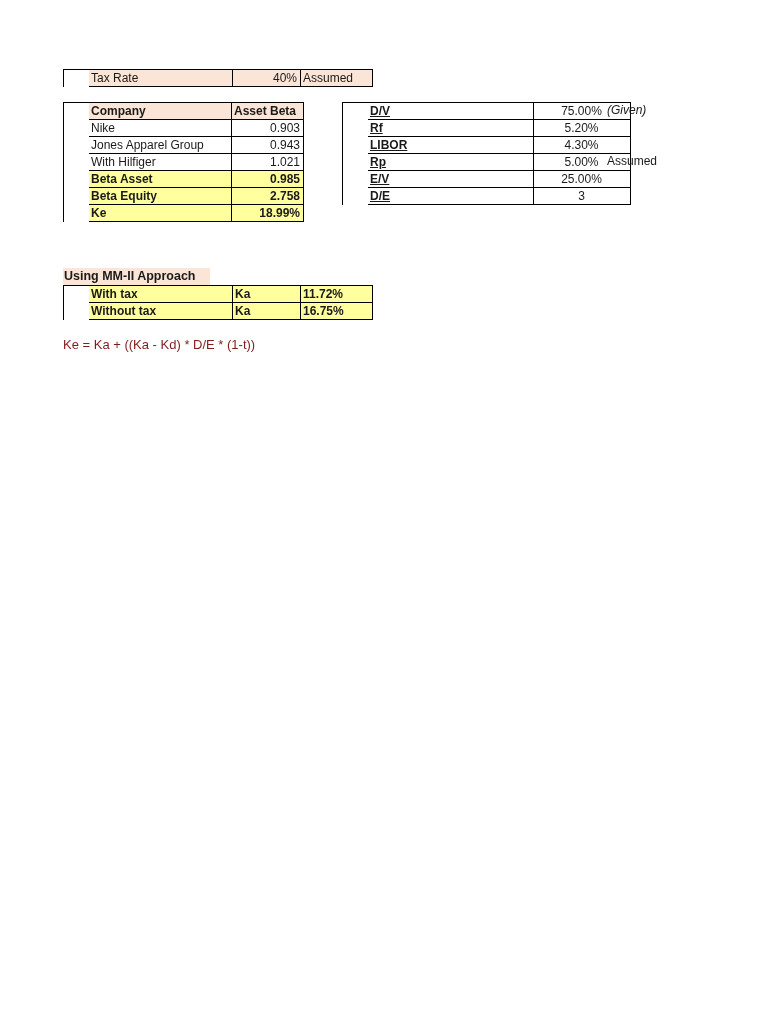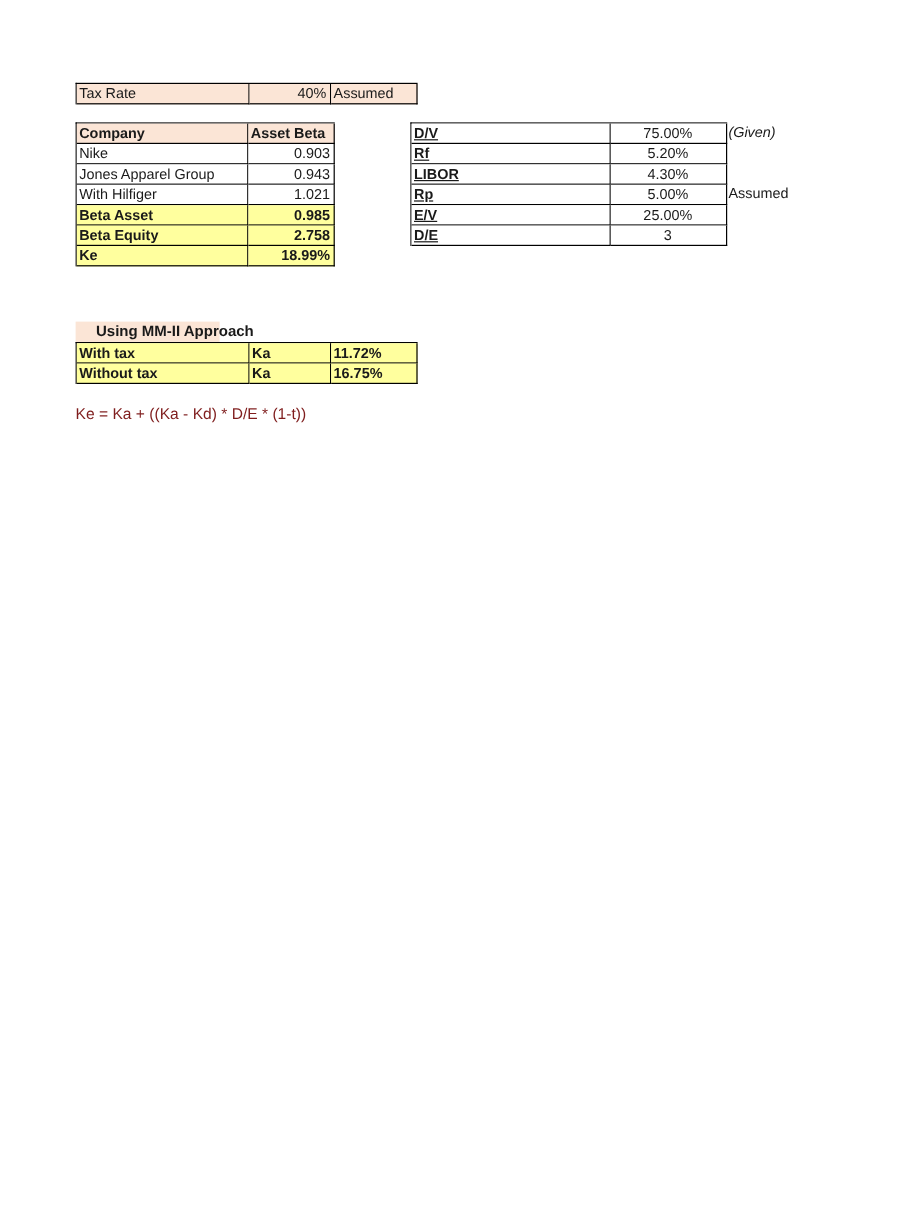--- a/index.html
+++ b/index.html
@@ -17,21 +17,21 @@
     background: #ffffff;
     font-family: "Liberation Sans", sans-serif;
     color: var(--ink);
     overflow: hidden;
   }
   .tbl {
     position: absolute;
     border-top: 1px solid var(--border);
     border-left: 1px solid var(--border);
   }
-  .row { display: flex; height: 17px; }
+  .row { display: flex; height: 17px; padding-left: 25px; }
   .cell {
     box-sizing: border-box;
     height: 17px;
     border-right: 1px solid var(--border);
     border-bottom: 1px solid var(--border);
     font-size: 12px;
     line-height: 15px;
     padding: 1px 2px 0 2px;
     white-space: nowrap;
     overflow: hidden;
@@ -46,27 +46,27 @@
   .w166 { width: 166px; text-decoration: underline; } .w97 { width: 97px; text-align: center; }
   .note {
     position: absolute;
     font-size: 12px;
     line-height: 17px;
     white-space: nowrap;
   }
   .mm-title {
     position: absolute;
     left: 63px; top: 268px;
-    width: 120px; height: 17px;
+    width: 147px; height: 17px;
     box-sizing: border-box;
     background: var(--peach);
     font-size: 12.5px;
     line-height: 17px;
     font-weight: bold;
-    padding-left: 17px;
+    padding-left: 1px;
     white-space: nowrap;
   }
   .formula {
     position: absolute;
     left: 63px; top: 337px;
     font-size: 13px;
     line-height: 16px;
     color: #7f1d1d;
     white-space: nowrap;
   }

